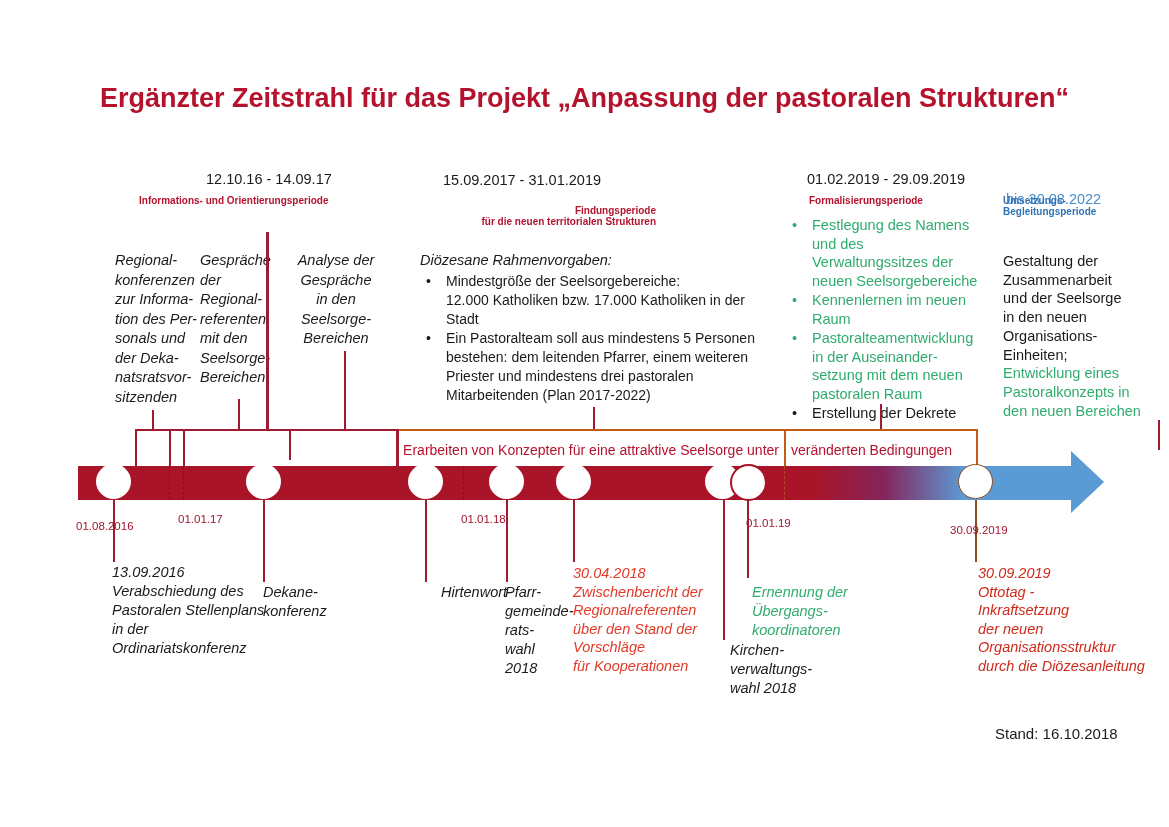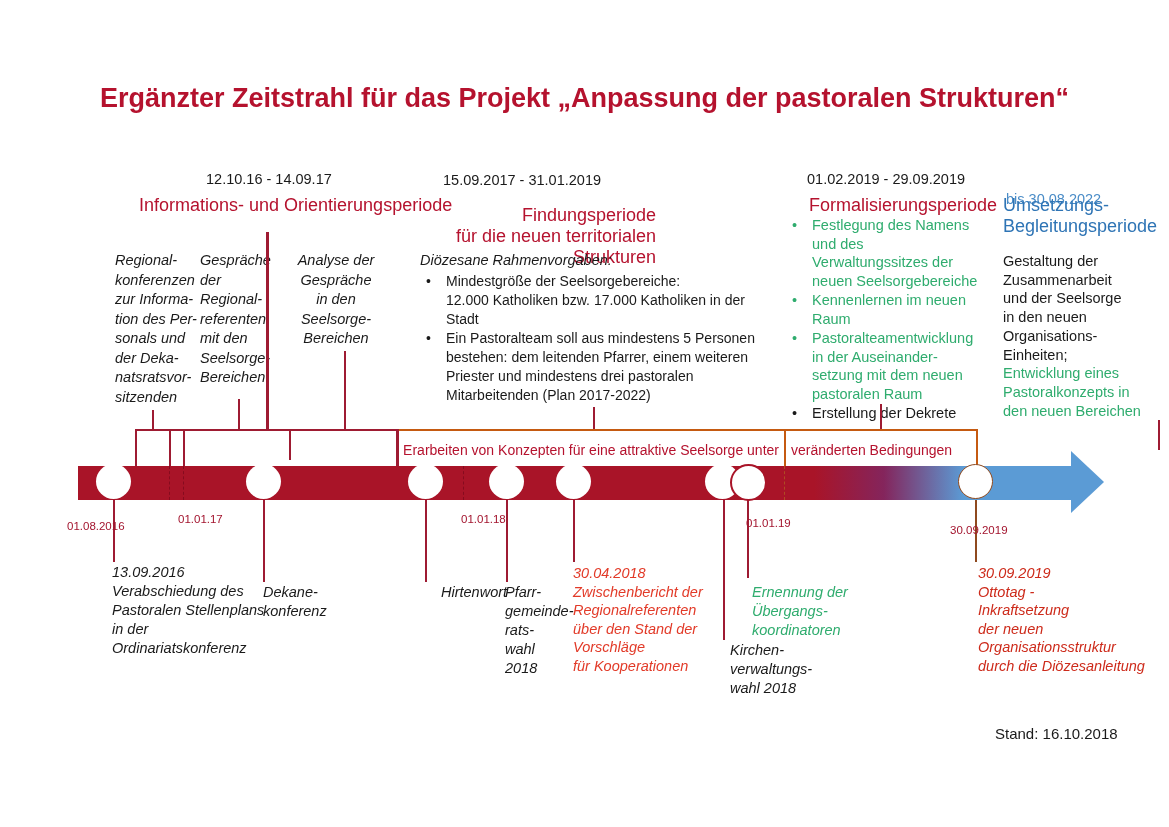--- a/index.html
+++ b/index.html
@@ -3,21 +3,21 @@
 <meta charset="utf-8">
 <style>
   html,body{margin:0;padding:0;background:#fff;}
   #canvas{position:relative;width:1169px;height:827px;background:#fff;overflow:hidden;
           font-family:"Liberation Sans",sans-serif;color:#1a1a1a;}
   .abs{position:absolute;}
   .pre{white-space:pre-line;}
   .t{font-size:14.5px;line-height:19.5px;font-style:italic;}
   .title{left:0;right:0;top:83px;text-align:center;font-size:27px;font-weight:bold;color:#B5122E;}
   .pdate{font-size:14.5px;color:#1a1a1a;}
-  .pname{font-size:18px;font-weight:normal;color:#B5122E;}
+  .pname{font-size:10px;font-weight:bold;color:#B5122E;}
   .blue{color:#2E74B5;}
   .blue-lt{color:#4A8CC7;margin-top:20px;}
   .green{color:#2FAC6E;}
   .red-ev{color:#E23A28;}
   .red-ev2{color:#CD2A1A;}
   .axisdate{font-size:11.5px;color:#A3142E;}
   .bandlabel{font-size:14px;color:#B5122E;}
   
   .ln{position:absolute;background:#9E1B32;}
   .oln{background:#C55A11;}
@@ -160,21 +160,21 @@
 
   <div class="ln" style="left:113px;top:500px;width:1.5px;height:62px;"></div>
   <div class="ln" style="left:263px;top:500px;width:1.5px;height:82px;"></div>
   <div class="ln" style="left:425px;top:500px;width:1.5px;height:82px;"></div>
   <div class="ln" style="left:506px;top:500px;width:1.5px;height:82px;"></div>
   <div class="ln" style="left:573px;top:500px;width:1.5px;height:62px;"></div>
   <div class="ln" style="left:723px;top:500px;width:1.5px;height:140px;"></div>
   <div class="ln" style="left:747px;top:500px;width:1.5px;height:78px;"></div>
   <div class="ln brn" style="left:975px;top:500px;width:1.5px;height:62px;"></div>
 
-  <div class="abs axisdate" style="left:36px;top:520px;padding-left:31px;">01.08.2016</div>
+  <div class="abs axisdate" style="left:45px;top:520px;padding-left:31px;">01.08.2016</div>
   <div class="abs axisdate" style="left:178px;top:513px;">01.01.17</div>
   <div class="abs axisdate" style="left:461px;top:513px;">01.01.18</div>
   <div class="abs axisdate" style="left:746px;top:517px;">01.01.19</div>
   <div class="abs axisdate" style="left:950px;top:524px;">30.09.2019</div>
 
   <div class="abs t pre" style="left:112px;top:563px;line-height:19px;">13.09.2016
 Verabschiedung des
 Pastoralen Stellenplans
 in der
 Ordinariatskonferenz</div>

